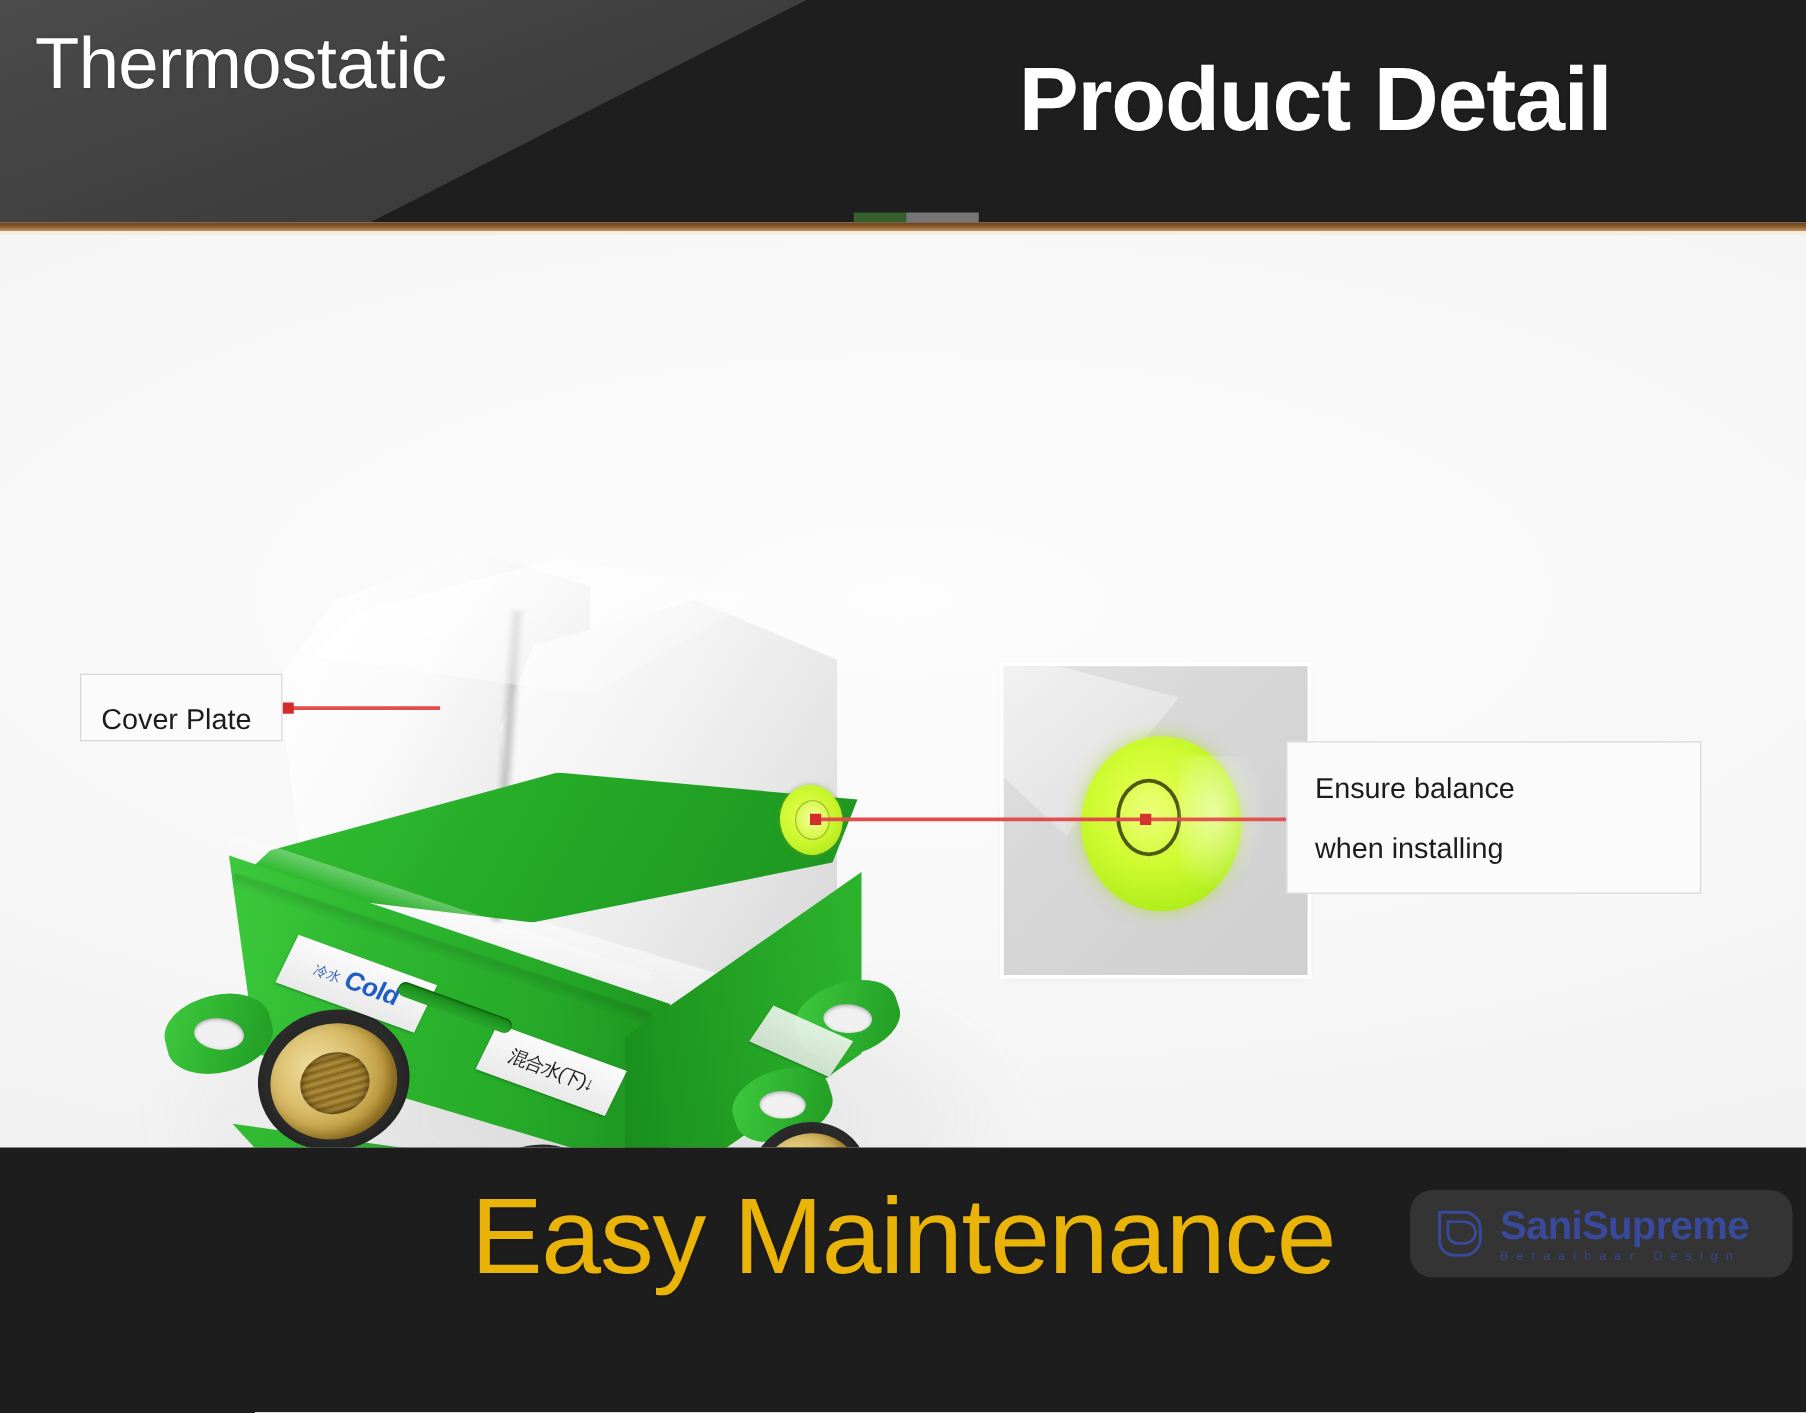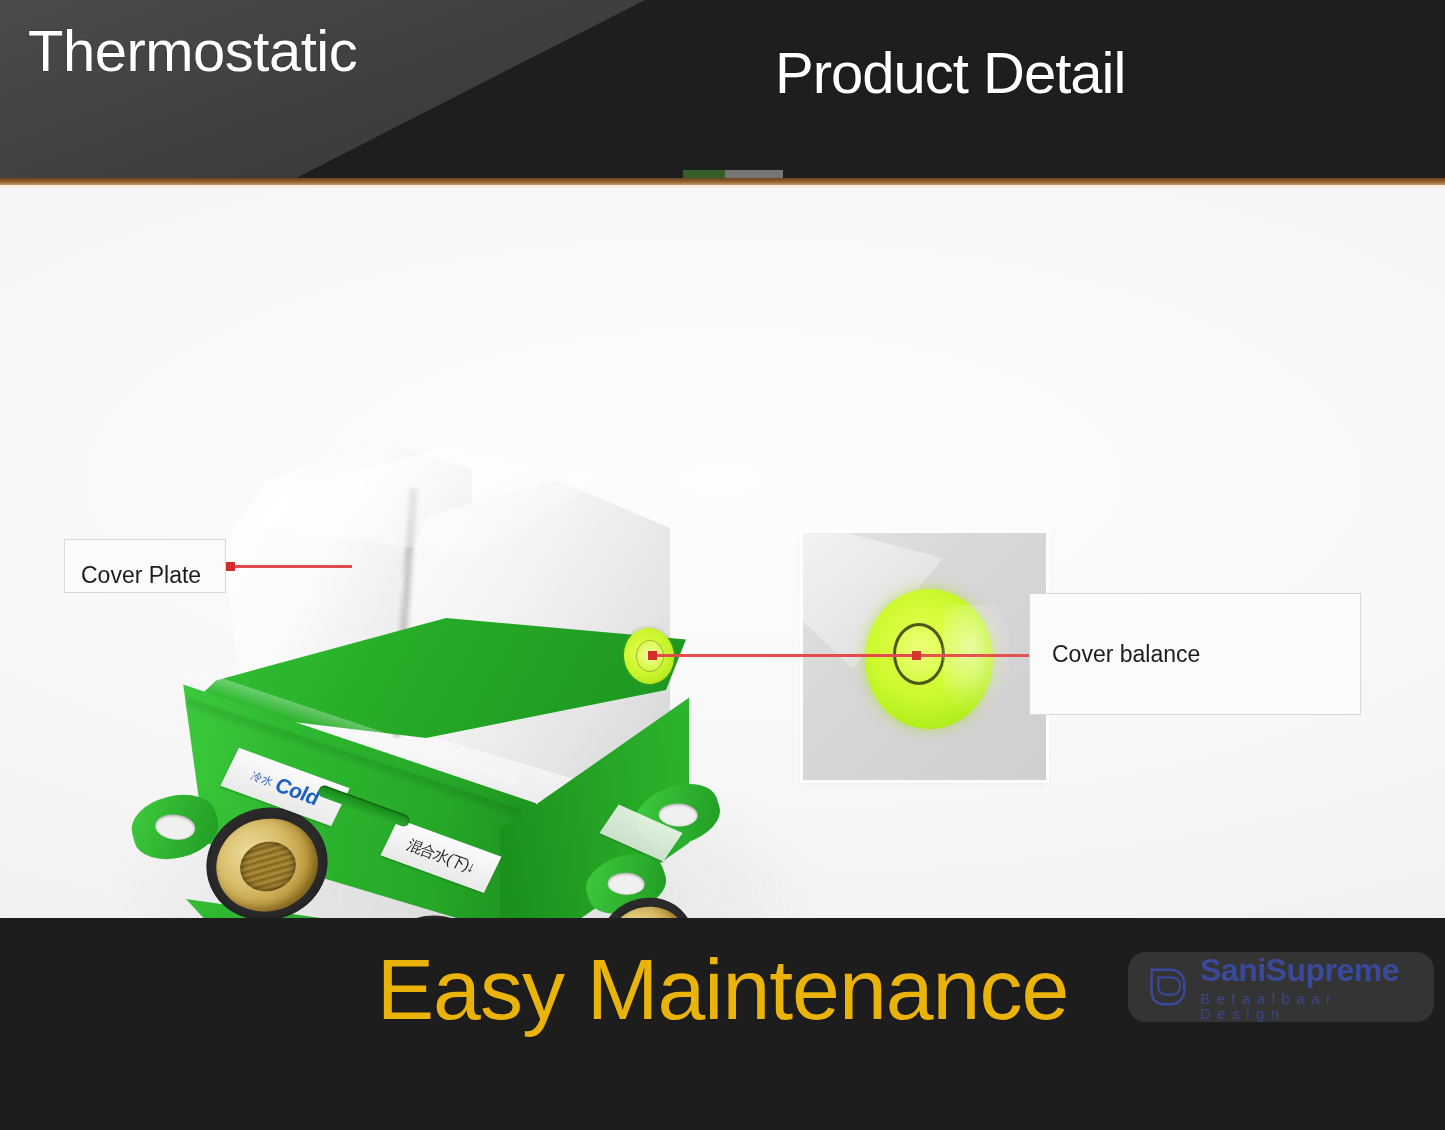--- a/index.html
+++ b/index.html
@@ -31,25 +31,26 @@
     clip-path:polygon(0 0, 645px 0, 296px 178px, 0 178px);
   }
   .title-thermostatic{
     position:absolute;left:28px;top:22px;
     font-size:58px;line-height:1;color:#ffffff;
     letter-spacing:-0.5px;
     font-family:"Liberation Sans",sans-serif;
     text-shadow:0 0 2px rgba(0,0,0,.35);
   }
   .title-product-detail{
-    position:absolute;left:775px;top:44px;
-    font-size:58px;line-height:1;color:#ffffff;
+    position:absolute;left:815px;top:44px;
+    font-size:72px;line-height:1;color:#ffffff;
     letter-spacing:-1px;
     font-family:"Liberation Sans",sans-serif;
     text-shadow:0 0 2px rgba(0,0,0,.4);
+    font-weight:bold;
   }
   .header-green-chip{
     position:absolute;left:683px;top:170px;width:42px;height:8px;
     background:#3c6b2f;opacity:.85;
   }
   .header-grey-chip{
     position:absolute;left:725px;top:170px;width:58px;height:8px;
     background:#8c8c8c;opacity:.8;
   }
   .header-rule{
@@ -318,21 +319,21 @@
   .wm-mark{
     width:46px;height:46px;flex:0 0 46px;
     position:relative;
   }
   .wm-text{display:flex;flex-direction:column;justify-content:center;}
   .wm-name{
     font-size:32px;font-weight:bold;color:#3a4a9b;letter-spacing:-0.5px;
     line-height:1;
   }
   .wm-tag{
-    font-size:15px;color:#3a4a9b;letter-spacing:6.5px;
+    font-size:10px;color:#3a4a9b;letter-spacing:6.5px;
     line-height:1;margin-top:5px;opacity:.85;
   }
 </style>
 </head>
 <body>
 
 <div id="page">
 
   <div class="header">
     <div class="header-left-sheen"></div>
@@ -411,21 +412,22 @@
 
     <div class="leader leader-cover"></div>
     <div class="leader leader-balance"></div>
     <div class="leader leader-balance-2"></div>
 
     <div class="callout callout-cover">
       <span>Cover Plate</span>
     </div>
 
     <div class="callout callout-balance">
-      <span>Cover balance</span>
+      <span>Ensure balance</span>
+      <span>when installing</span>
     </div>
 
   </div>
 
   <div class="footer">
     <div class="footer-title">Easy Maintenance</div>
   </div>
 
   <div class="watermark">
     <div class="wm-mark">

